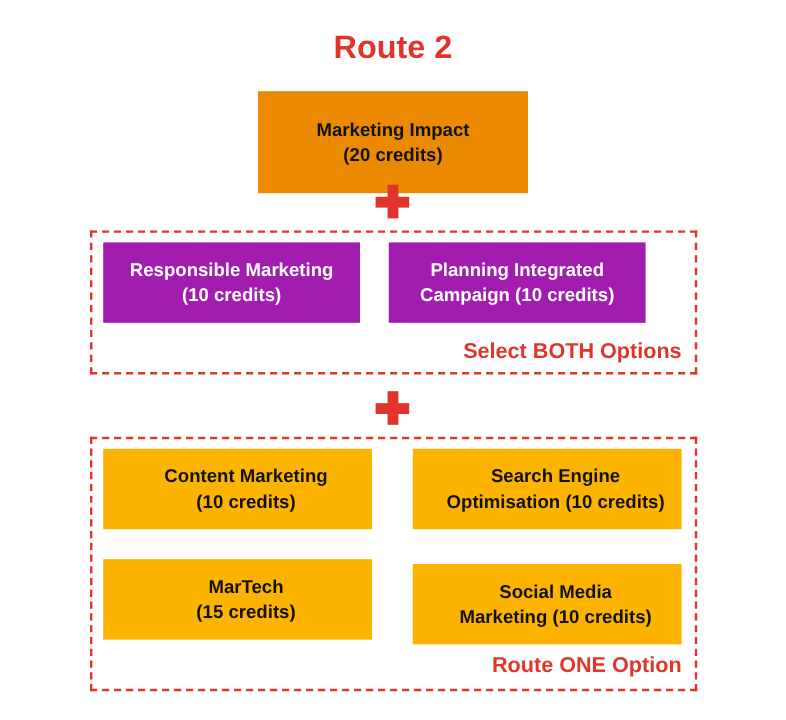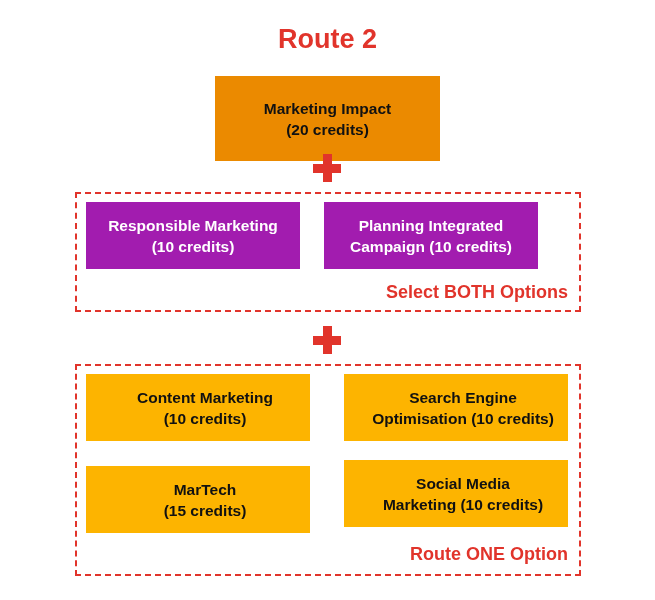--- a/index.html
+++ b/index.html
@@ -49,17 +49,17 @@
 (10 credits)</span>
 </div>
 <div class="abs box amber" style="left:344px;top:374px;text-align:center;">
   <span>Search Engine
 Optimisation (10 credits)</span>
 </div>
 <div class="abs box amber" style="left:86px;top:466px;">
   <span>MarTech
 (15 credits)</span>
 </div>
-<div class="abs box amber" style="left:344px;top:460px;">
+<div class="abs box amber" style="left:344px;top:470px;">
   <span>Social Media
 Marketing (10 credits)</span>
 </div>
 <div class="abs note" style="left:344px;width:224px;top:544px;">Route ONE Option</div>
 
 </body></html>

